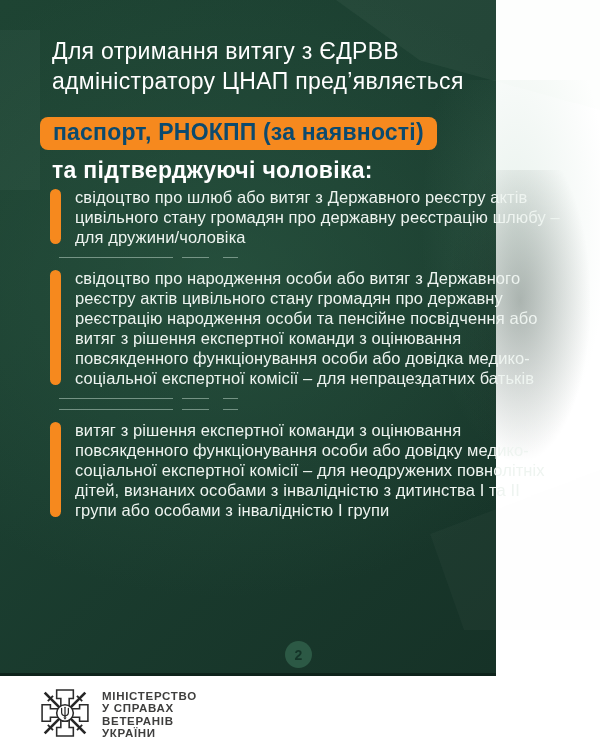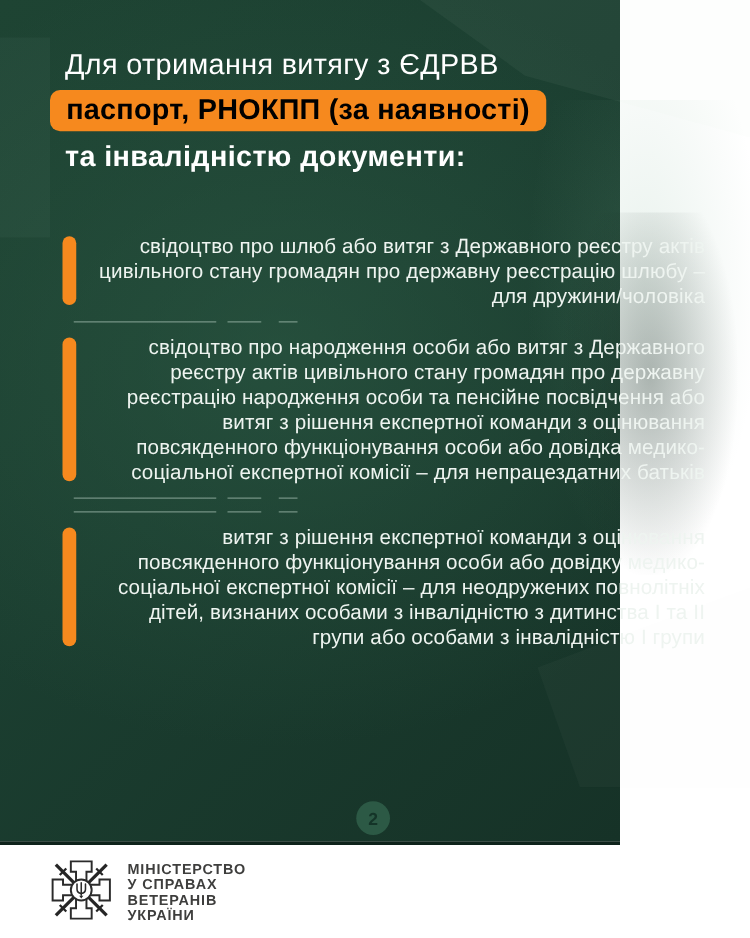--- a/index.html
+++ b/index.html
@@ -39,33 +39,33 @@
     background: rgba(215,235,225,0.03);
     clip-path: polygon(0 40%, 100% 0, 100% 100%, 20% 100%);
   }
 
   .header { position: absolute; left: 52px; top: 36px; }
   .header-line {
     font-size: 23px; line-height: 30px; color: #ffffff;
     letter-spacing: 0.3px; font-weight: 400;
   }
   .highlight {
-    display: inline-block; margin: 6px 0 0 -12px;
-    background: #F6891E; color: #000000;
+    display: inline-block; margin: 21px 0 0 -12px;
+    background: #F6891E; color: #0c4a6e;
     font-size: 23px; font-weight: 700;
     padding: 2px 13px 4px; border-radius: 8px;
     letter-spacing: 0.2px;
   }
   .header-bold {
     margin-top: 7px; font-size: 23px; font-weight: 700;
     color: #ffffff; letter-spacing: 0.3px;
   }
 
   .items { position: absolute; left: 50px; top: 187px; width: 514px; }
-  .item { display: flex; gap: 14px; align-items: stretch; text-align: right; }
+  .item { display: flex; gap: 14px; align-items: stretch; }
   .item-bar {
     flex: 0 0 11px; width: 11px; border-radius: 6px;
     background: #F6891E; margin: 2px 0 3px;
   }
   .item-text {
     font-size: 16.5px; line-height: 20px; color: #eef4f0;
     letter-spacing: 0.1px; max-width: 500px;
   }
   .divider { display: flex; align-items: center; margin: 10px 0 10px 9px; height: 1px; }
   .divider span { display: block; height: 1px; background: rgba(186,209,196,0.55); }
@@ -96,24 +96,25 @@
 
 <div class="green-area">
   <div class="patch-top-right"></div>
   <div class="patch-left"></div>
   <div class="silhouette-glow"></div>
   <div class="silhouette-figure"></div>
   <div class="patch-bottom-right"></div>
 
   <div class="header">
     <div class="header-line">Для отримання витягу з ЄДРВВ</div>
+    <div class="header-line">адміністратору ЦНАП пред’являється</div>
     <div>
       <span class="highlight">паспорт, РНОКПП (за наявності)</span>
     </div>
-    <div class="header-bold">та інвалідністю документи:</div>
+    <div class="header-bold">та підтверджуючі чоловіка:</div>
   </div>
 
   <div class="items">
     <div class="item">
       <div class="item-bar"></div>
       <div class="item-text">свідоцтво про шлюб або витяг з Державного реєстру актів цивільного стану громадян про державну реєстрацію шлюбу – для дружини/чоловіка</div>
     </div>
     <div class="divider">
         <span class="d1"></span>
         <span class="d2"></span>

